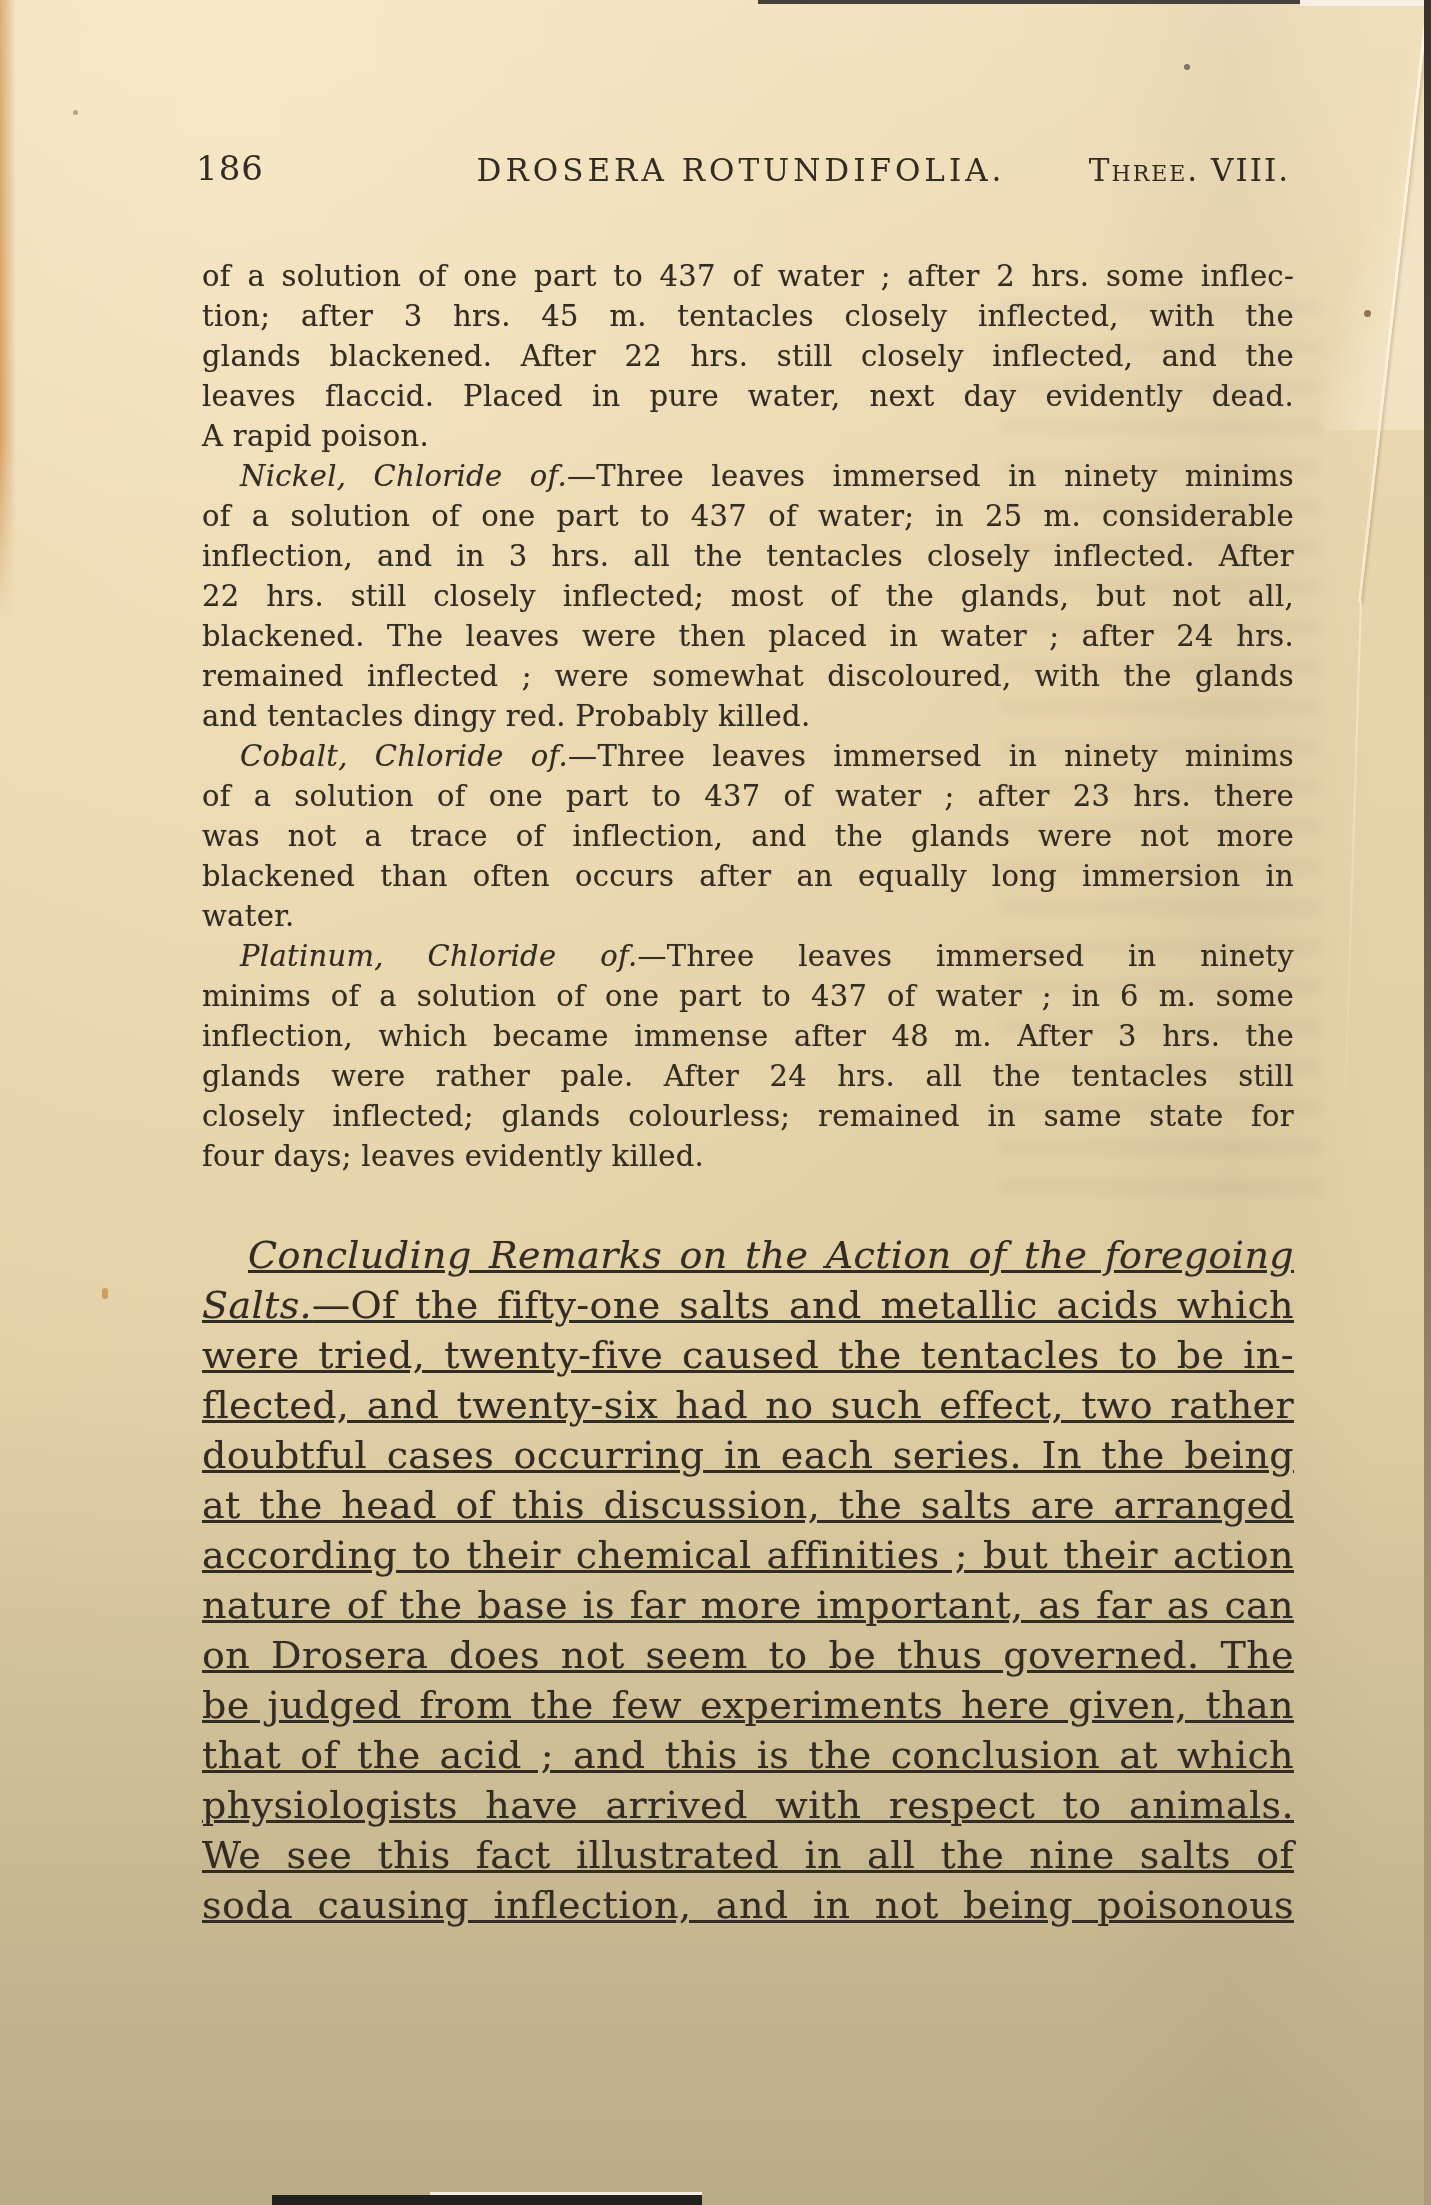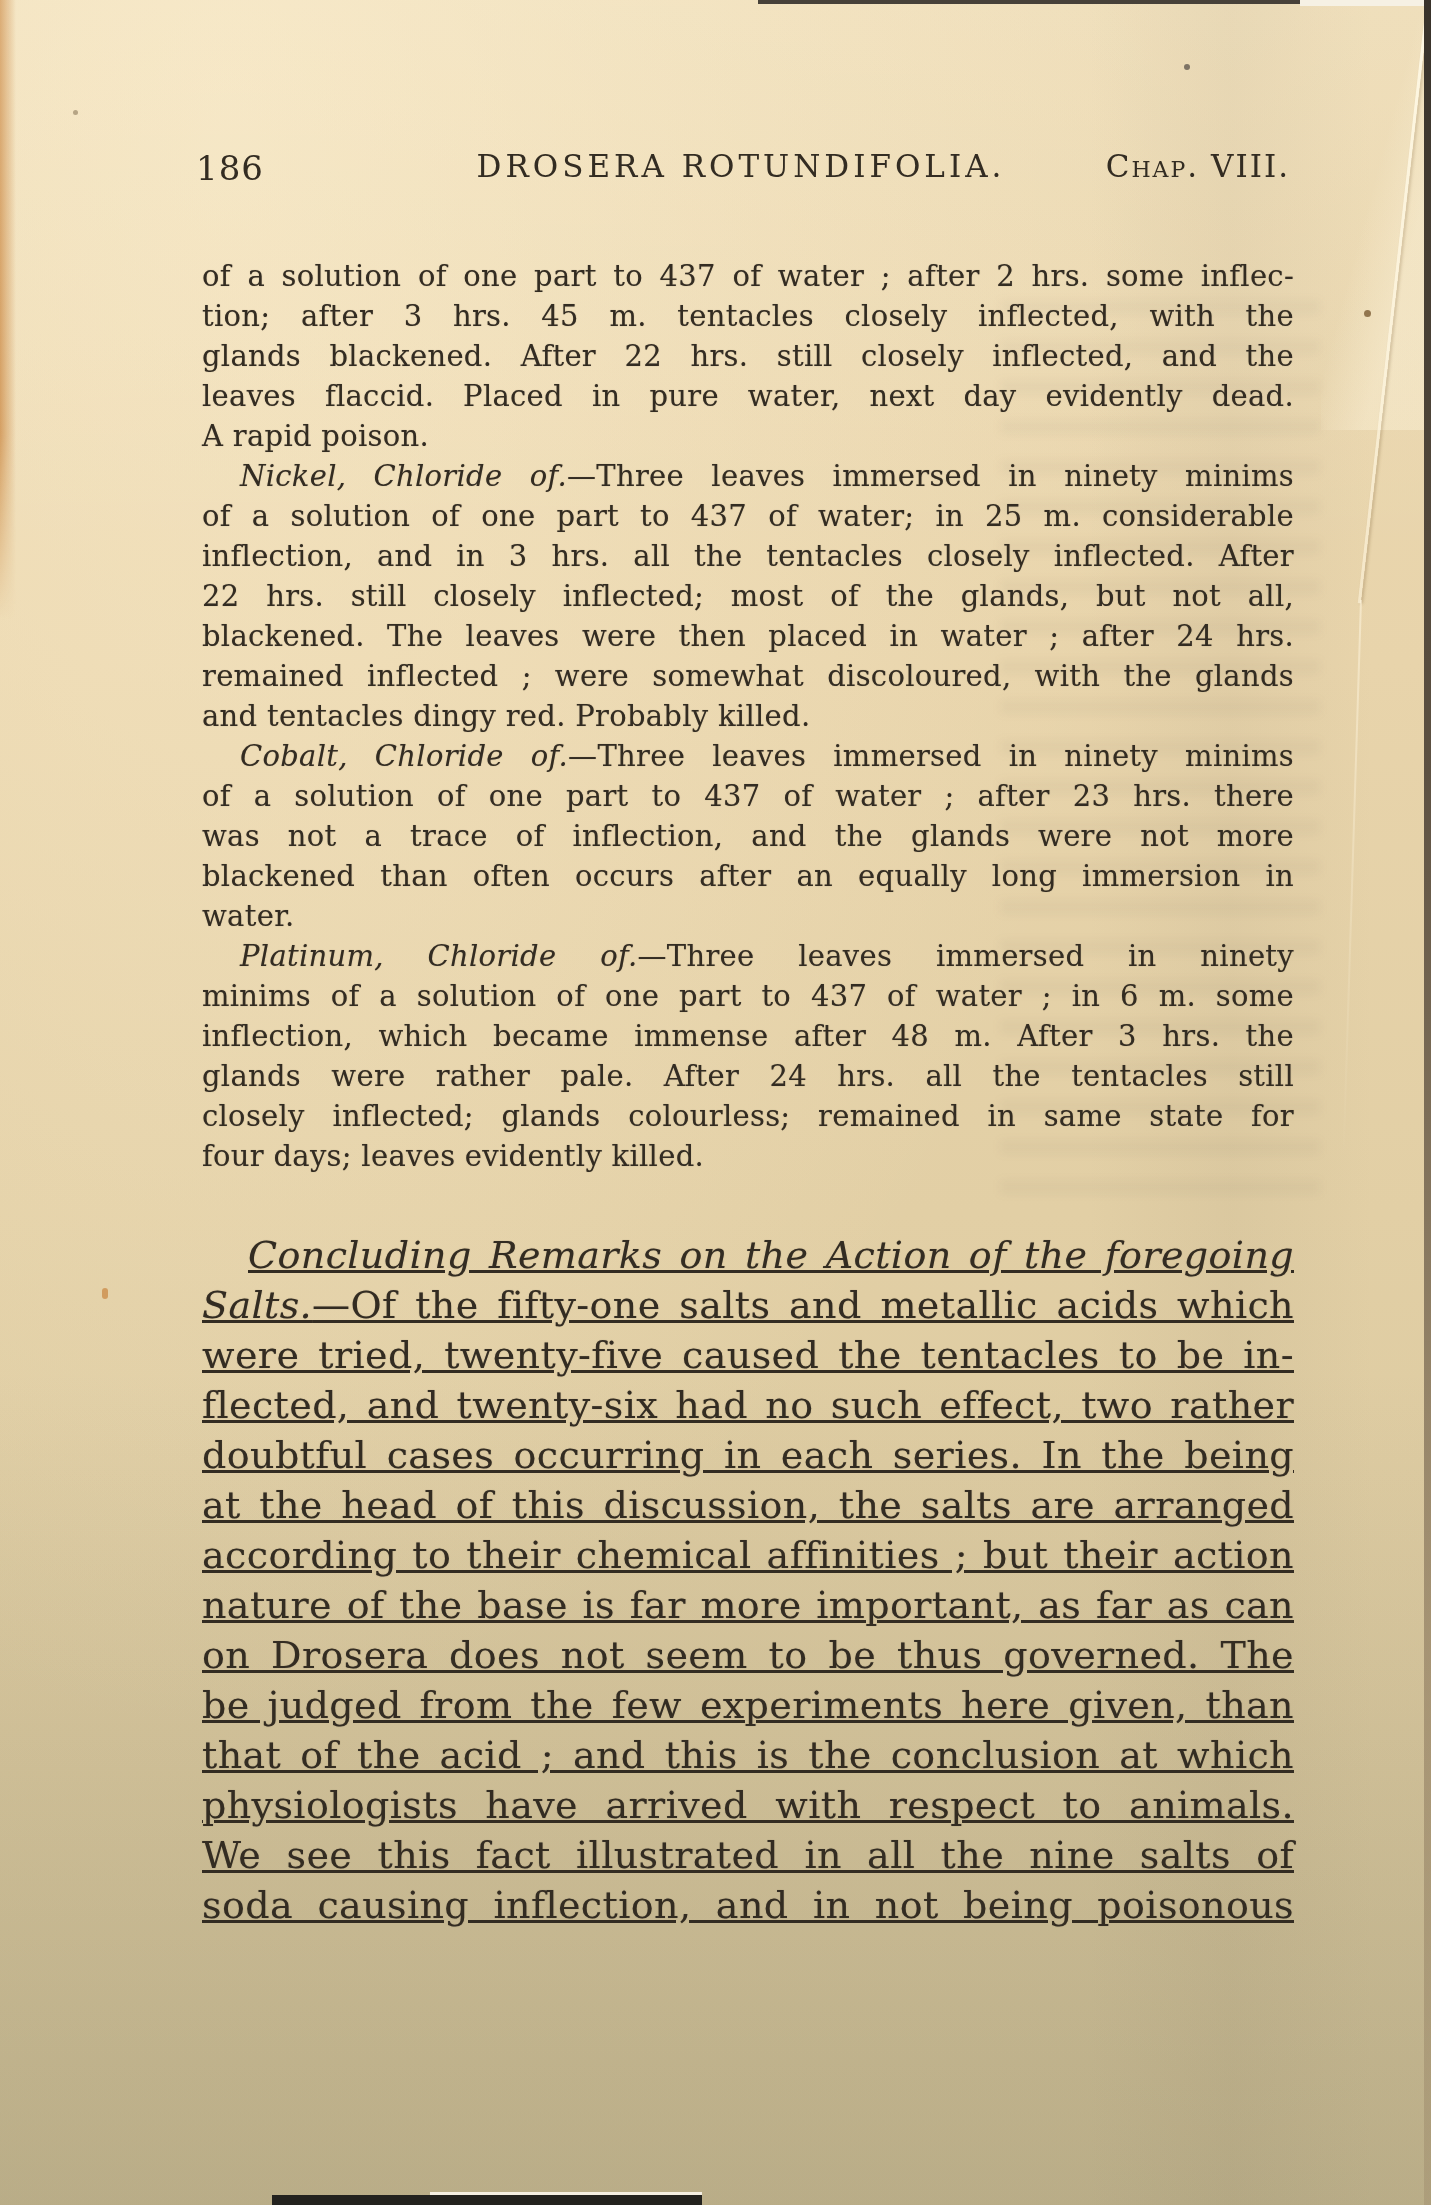--- a/index.html
+++ b/index.html
@@ -12,21 +12,21 @@
     color:var(--ink,#332c22);
     background:
       radial-gradient(ellipse at 16% 5%, rgba(252,238,206,0.55), rgba(252,238,206,0) 55%),
       linear-gradient(90deg, rgba(0,0,0,0) 76%, rgba(120,110,88,0.07) 86%, rgba(0,0,0,0) 96%),
       linear-gradient(180deg,#ecd9b2 0%,#e8d4ab 30%,#e2cfa5 55%,#dac99f 78%,#d0c298 100%);
   }
   
   .text-col{position:absolute;left:202px;width:1092px;}
   #header-row{
     position:absolute;left:196px;top:148px;width:1094px;
-    display:flex;align-items:flex-start;
+    display:flex;align-items:flex-end;
   }
   #page-number{font-size:34px;letter-spacing:1px;width:170px;}
   #running-title{
     flex:1;text-align:center;font-size:31px;letter-spacing:4px;
     transform:translateX(28px);
   }
   #chapter-label{
     width:230px;text-align:right;font-size:31px;
     font-variant:small-caps;letter-spacing:2px;
   }
@@ -114,21 +114,21 @@
   <div class="artifact" id="bottom-bar-white"></div>
   <div class="artifact" id="bottom-bar-dark"></div>
   <div class="artifact speck" id="speck-1"></div>
   <div class="artifact speck" id="speck-2"></div>
   <div class="artifact speck" id="speck-3"></div>
   <div class="artifact speck" id="speck-4"></div>
 
   <div id="header-row">
     <span id="page-number">186</span>
     <span id="running-title">DROSERA ROTUNDIFOLIA.</span>
-    <span id="chapter-label">Chap. VIII.</span>
+    <span id="chapter-label">Three. VIII.</span>
   </div>
 
   <div id="small-print" class="text-col">
       <div class="line">of a solution of one part to 437 of water ; after 2 hrs. some inflec-</div>
       <div class="line">tion; after 3 hrs. 45 m. tentacles closely inflected, with the</div>
       <div class="line">glands blackened. After 22 hrs. still closely inflected, and the</div>
       <div class="line">leaves flaccid. Placed in pure water, next day evidently dead.</div>
       <div class="line end">A rapid poison.</div>
       <div class="line ind"><i>Nickel, Chloride of.</i>—Three leaves immersed in ninety minims</div>
       <div class="line">of a solution of one part to 437 of water; in 25 m. considerable</div>

